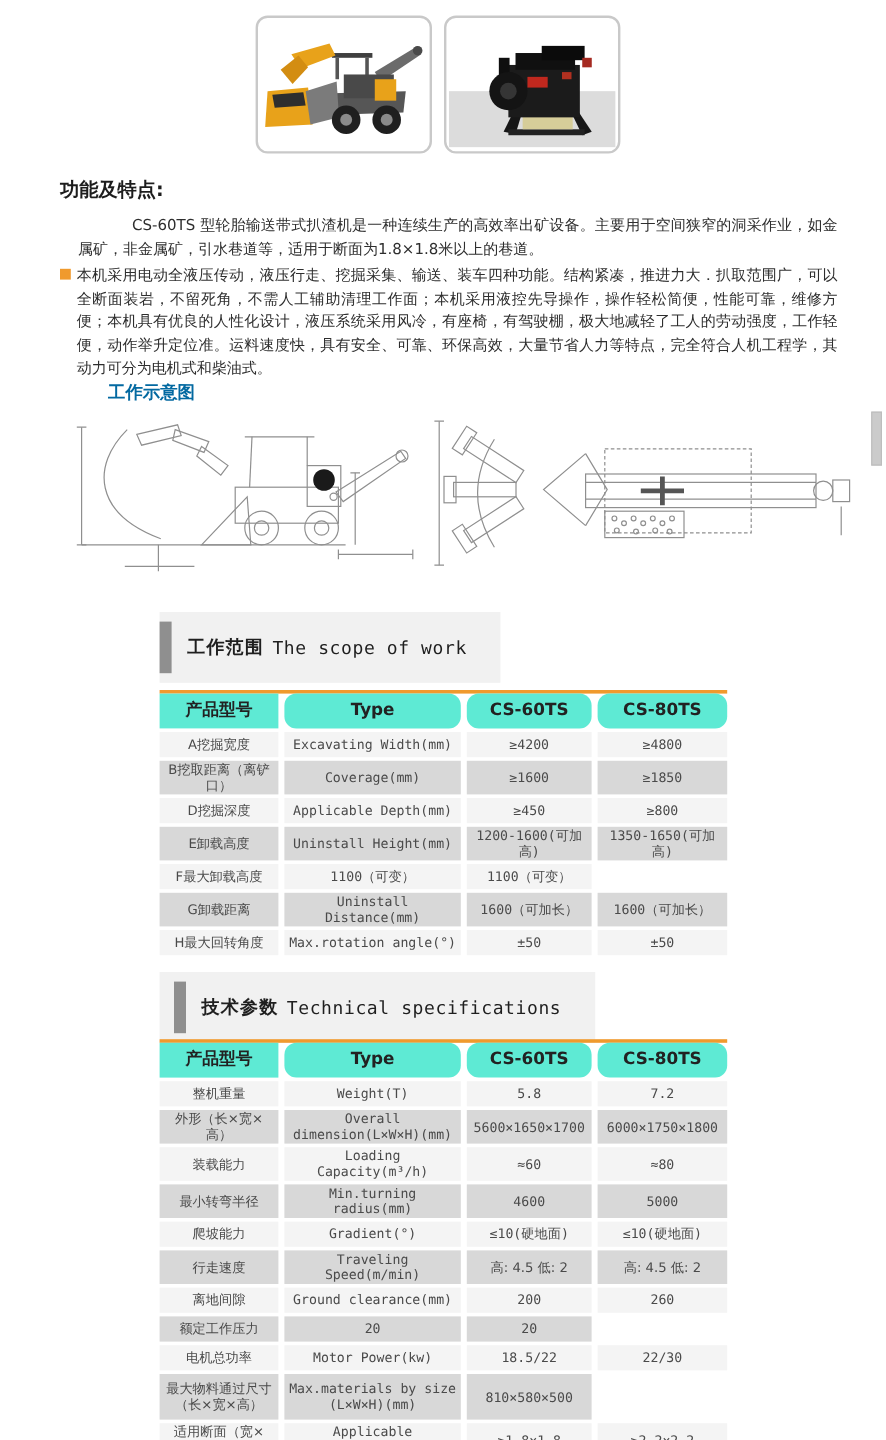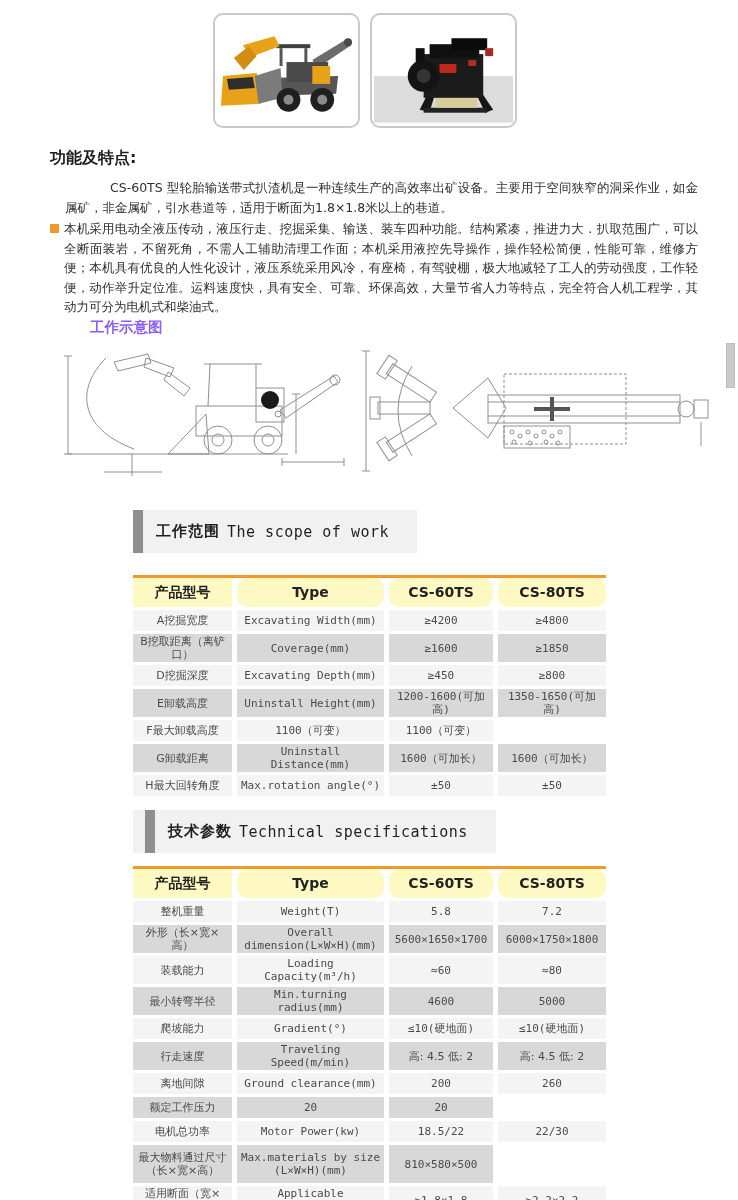--- a/index.html
+++ b/index.html
@@ -18,40 +18,40 @@
   }
   .photo-frame svg{display:block;}
   
   .features{position:absolute;left:50px;top:148px;width:648px;}
   .features-heading{font-size:16px;font-weight:bold;color:#1d1d1d;margin:0 0 9px 0;}
   .features p{margin:0;font-size:12.5px;line-height:19.5px;color:#2e2e2e;text-align:justify;}
   .features .intro{margin-left:15px;text-indent:3.6em;margin-bottom:2px;}
   .features .bullet-para{position:relative;padding-left:14px;}
   .bullet-sq{position:absolute;left:0;top:5px;width:9px;height:9px;background:#f09a2d;}
   
-  .diagram-heading{position:absolute;left:90px;top:318px;font-size:14.5px;font-weight:bold;color:#8b5cf6;}
+  .diagram-heading{position:absolute;left:90px;top:318px;font-size:14.5px;font-weight:bold;color:#0369a1;}
   .diagram-wrap{position:absolute;left:56px;top:336px;width:660px;height:150px;display:flex;gap:6px;}
   
   .sec-head{
-    position:absolute;left:133px;height:43px;background:#f1f1f1;
+    position:absolute;left:133px;height:59px;background:#f1f1f1;
     display:inline-flex;align-items:center;padding-right:28px;
   }
   .sec-bar{width:10px;height:43px;background:#8f8f8f;margin-right:13px;flex:0 0 auto;}
   .sec-title-zh{font-size:15px;font-weight:600;color:#1f1f1f;letter-spacing:1px;}
   .sec-title-en{font-size:15px;color:#1f1f1f;font-family:"DejaVu Sans Mono",monospace;margin-left:7px;letter-spacing:0.5px;}
   
   .spec-table{position:absolute;left:133px;width:473px;}
   .orange-line{height:3px;background:#f09a2d;}
   .t-row{display:grid;grid-template-columns:99px 147px 104px 108px;column-gap:5px;margin-top:3px;}
   .t-cell{
     background:#f4f4f4;min-height:21px;display:flex;align-items:center;justify-content:center;
     text-align:center;font-size:11px;color:#4a4a4a;padding:1px 3px;box-sizing:border-box;line-height:13px;
   }
   .t-head{margin-top:0;}
-  .t-head .t-cell{background:#fef9c3;min-height:29px;font-weight:bold;color:#222;}
+  .t-head .t-cell{background:#5eead4;min-height:29px;font-weight:bold;color:#222;}
   .t-head .t-cell.zh{font-size:14px;}
   .t-head .t-cell.en{font-size:14px;font-family:"DejaVu Sans",sans-serif;border-radius:10px;}
   .rows .t-row:nth-child(even) .t-cell{background:#d8d8d8;}
   .t-cell.en{font-family:"DejaVu Sans Mono",monospace;}
   
   .scrollbar-thumb{position:absolute;right:3px;top:343px;width:9px;height:45px;background:#cbcbcb;border:1px solid #bdbdbd;box-sizing:border-box;}
   .lineart{stroke:#8f8f8f;fill:none;stroke-width:1;}
 </style>
 </head>
 <body>
@@ -235,21 +235,21 @@
       <div class="t-cell en">≥4800</div>
     </div>
     <div class="t-row">
       <div class="t-cell">B挖取距离（离铲口）</div>
       <div class="t-cell en">Coverage(mm)</div>
       <div class="t-cell en">≥1600</div>
       <div class="t-cell en">≥1850</div>
     </div>
     <div class="t-row">
       <div class="t-cell">D挖掘深度</div>
-      <div class="t-cell en">Excavating Depth(mm)</div>
+      <div class="t-cell en">Applicable Depth(mm)</div>
       <div class="t-cell en">≥450</div>
       <div class="t-cell en">≥800</div>
     </div>
     <div class="t-row">
       <div class="t-cell">E卸载高度</div>
       <div class="t-cell en">Uninstall Height(mm)</div>
       <div class="t-cell en">1200-1600(可加高)</div>
       <div class="t-cell en">1350-1650(可加高)</div>
     </div>
     <div class="t-row">

